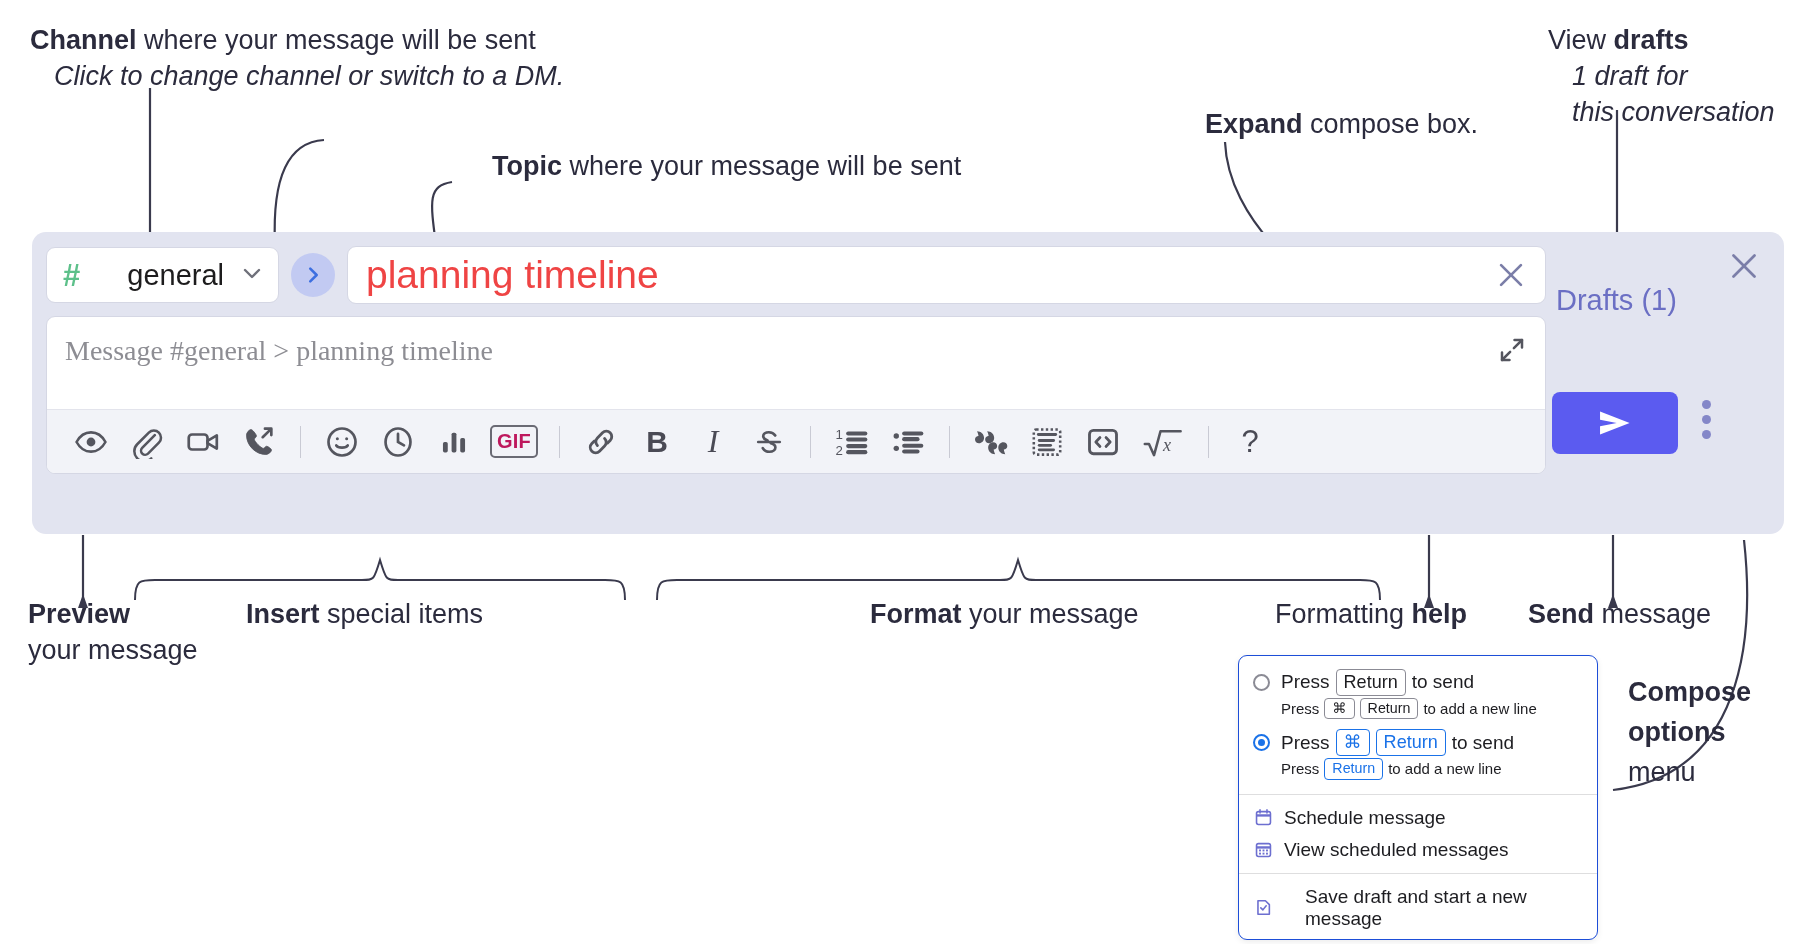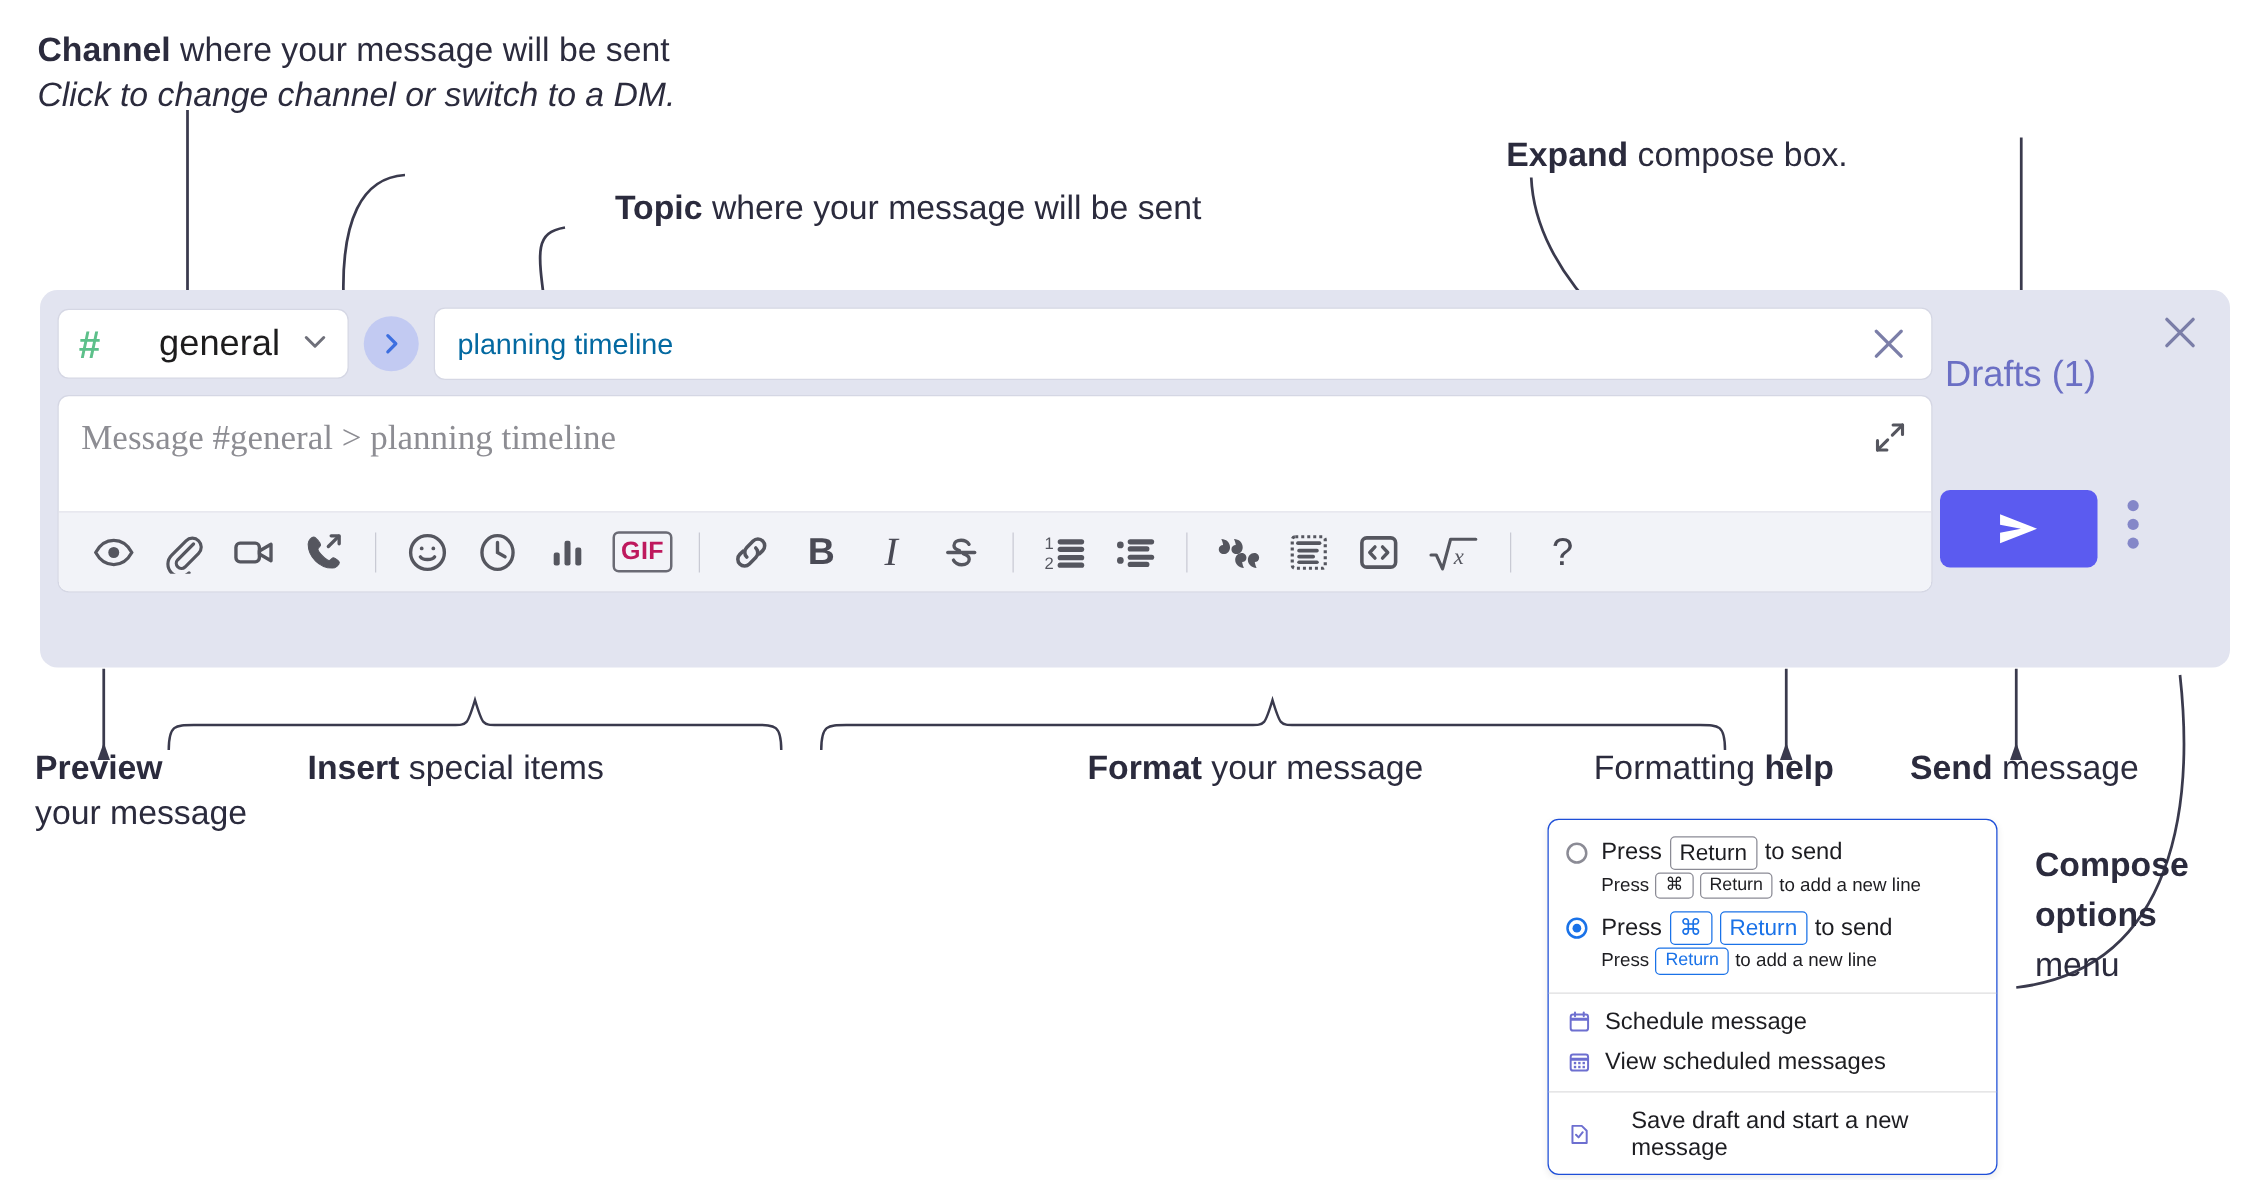--- a/index.html
+++ b/index.html
@@ -14,21 +14,21 @@
   
   .anno {
     position: absolute;
     color: #2b2b3d;
     font-size: 27px;
     line-height: 36px;
     white-space: nowrap;
     font-family: "Liberation Sans", sans-serif;
   }
   .anno b { font-weight: 700; }
-  .anno .sub { font-style: italic; }
+  .anno .sub { font-style: italic; margin-left: 24px; }
 
   
   #lines { position: absolute; left: 0; top: 0; width: 1814px; height: 944px; pointer-events: none; }
 
   
   .compose {
     position: absolute;
     left: 32px; top: 232px;
     width: 1752px; height: 302px;
     background: #e2e4f0;
@@ -63,21 +63,21 @@
 
   .topic-field {
     flex: 1 1 auto;
     display: flex; align-items: center;
     background: #ffffff;
     border: 1px solid #d5d7e4;
     border-radius: 9px;
     height: 58px;
     padding: 0 14px 0 18px;
   }
-  .topic-value { flex: 1 1 auto; font-size: 23px; color: #0369a1; }
+  .topic-value { flex: 1 1 auto; font-size: 39px; color: #ef4444; }
   .topic-clear { width: 40px; height: 40px; display: flex; align-items: center; justify-content: center; cursor: pointer; }
 
   .msg-box {
     margin-top: 12px;
     background: #ffffff;
     border: 1px solid #d5d7e4;
     border-radius: 9px;
     overflow: hidden;
   }
   .msg-input-area {
@@ -218,20 +218,25 @@
 
 
   <div class="anno" style="left:460px; top:148px;margin-left:32px;">
     <b>Topic</b><span> where your message will be sent</span>
   </div>
 
   <div class="anno" style="left:1205px; top:106px;">
     <b>Expand</b><span> compose box.</span>
   </div>
 
+  <div class="anno" style="left:1548px; top:22px;">
+    <div><span>View </span><b>drafts</b></div>
+    <div class="sub">1 draft for</div>
+    <div class="sub">this conversation</div>
+  </div>
 
   <div class="anno" style="left:28px; top:596px;">
     <div><b>Preview</b></div>
     <div>your message</div>
   </div>
 
   <div class="anno" style="left:246px; top:596px;">
     <b>Insert</b><span> special items</span>
   </div>
 

